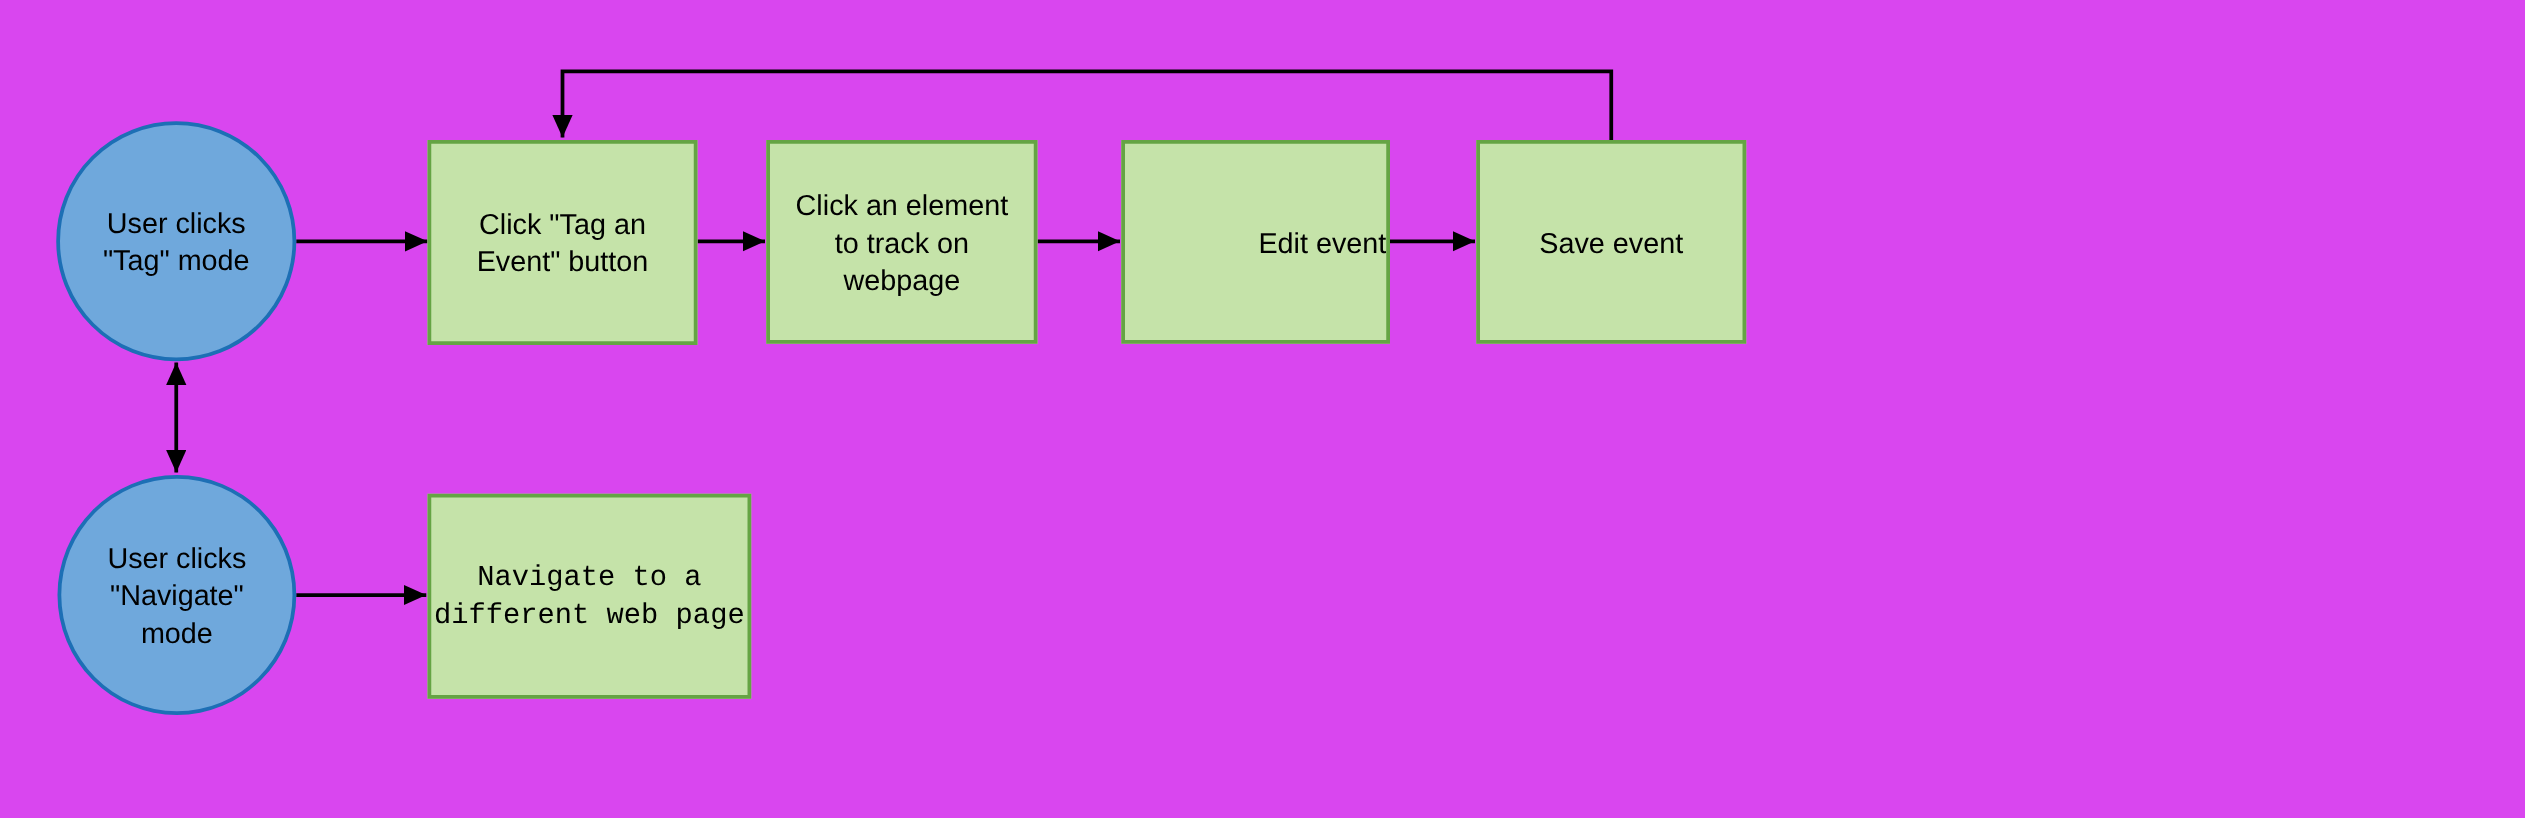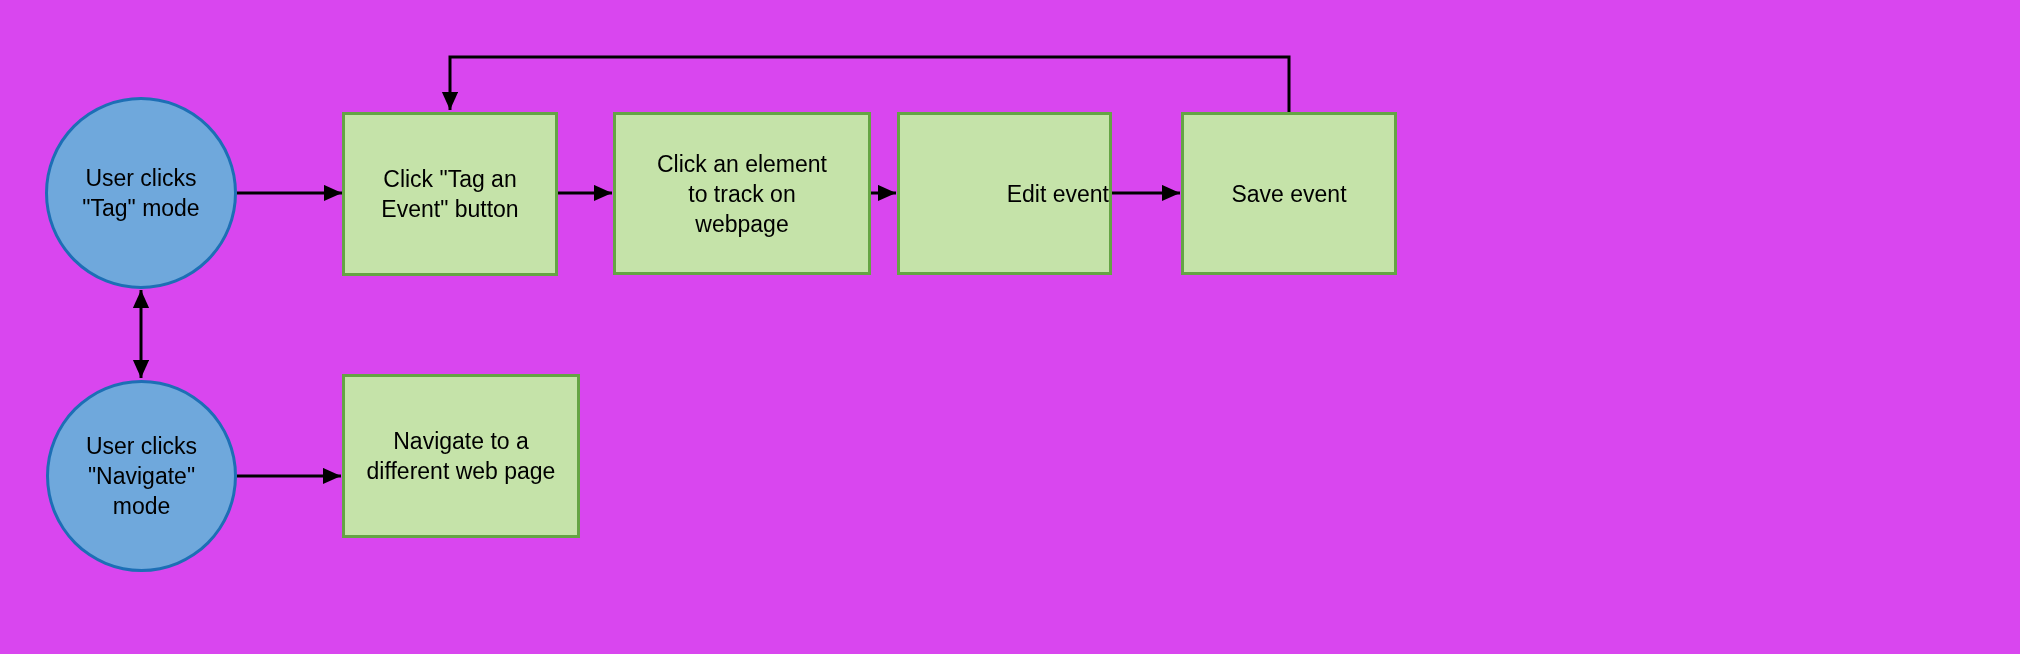--- a/index.html
+++ b/index.html
@@ -35,24 +35,24 @@
   }
   .ellipse {
     background: #6fa8dc;
     border: 3px solid #1d6fb5;
     border-radius: 50%;
   }
   
   .pos-c1 { left: 45px;   top: 97px;  width: 192px; height: 192px; }
   .pos-c2 { left: 46px;   top: 380px; width: 191px; height: 192px; }
   .pos-b1 { left: 342px;  top: 112px; width: 216px; height: 164px; }
-  .pos-b2 { left: 613px;  top: 112px; width: 258px; height: 163px; }
+  .pos-b2 { left: 613px;  top: 112px; width: 217px; height: 163px; }
   .pos-b3 { left: 897px;  top: 112px; width: 215px; height: 163px; justify-content: flex-end; }
   .pos-b4 { left: 1181px; top: 112px; width: 216px; height: 163px; text-align: center; }
-  .pos-b5 { left: 342px;  top: 374px; width: 238px; height: 164px; }
+  .pos-b5 { left: 342px;  top: 395px; width: 259px; height: 164px; font-family: Liberation Mono, monospace; }
   .edge { stroke: #000000; stroke-width: 3; fill: none; }
 </style>
 </head>
 <body>
 
 <div class="canvas">
 
   <svg class="edges" width="2020" height="654" viewBox="0 0 2020 654" xmlns="http://www.w3.org/2000/svg">
     <defs>
       <marker id="arrow" markerUnits="strokeWidth" markerWidth="6.2" markerHeight="5.6" refX="6" refY="2.7" orient="auto">

